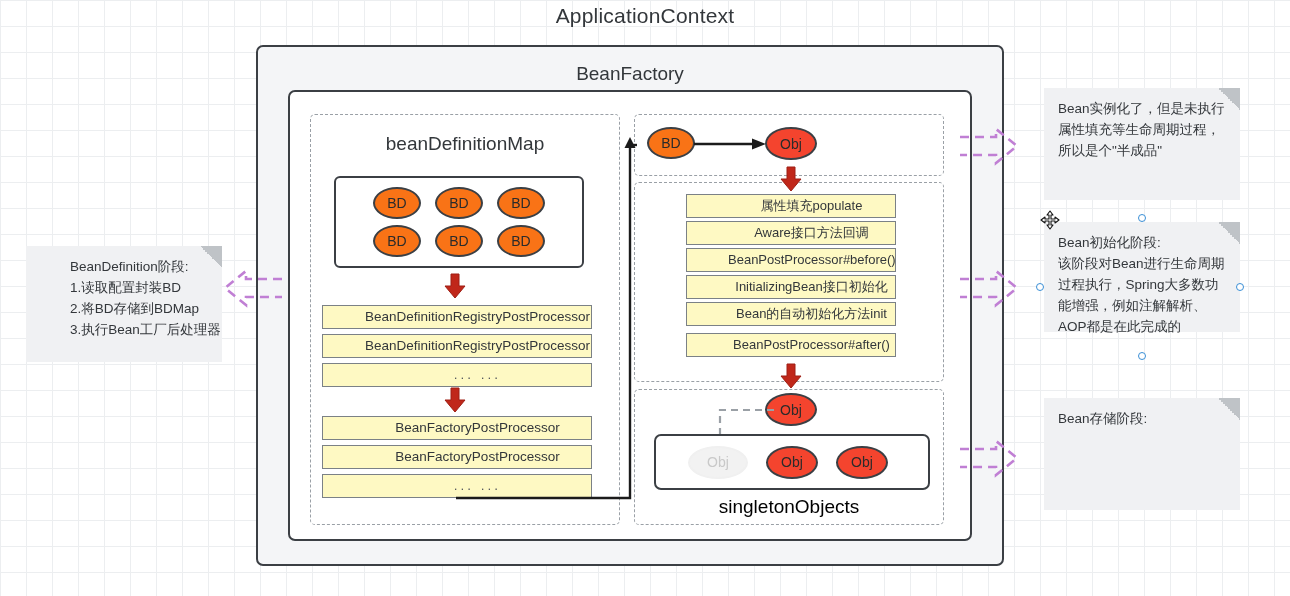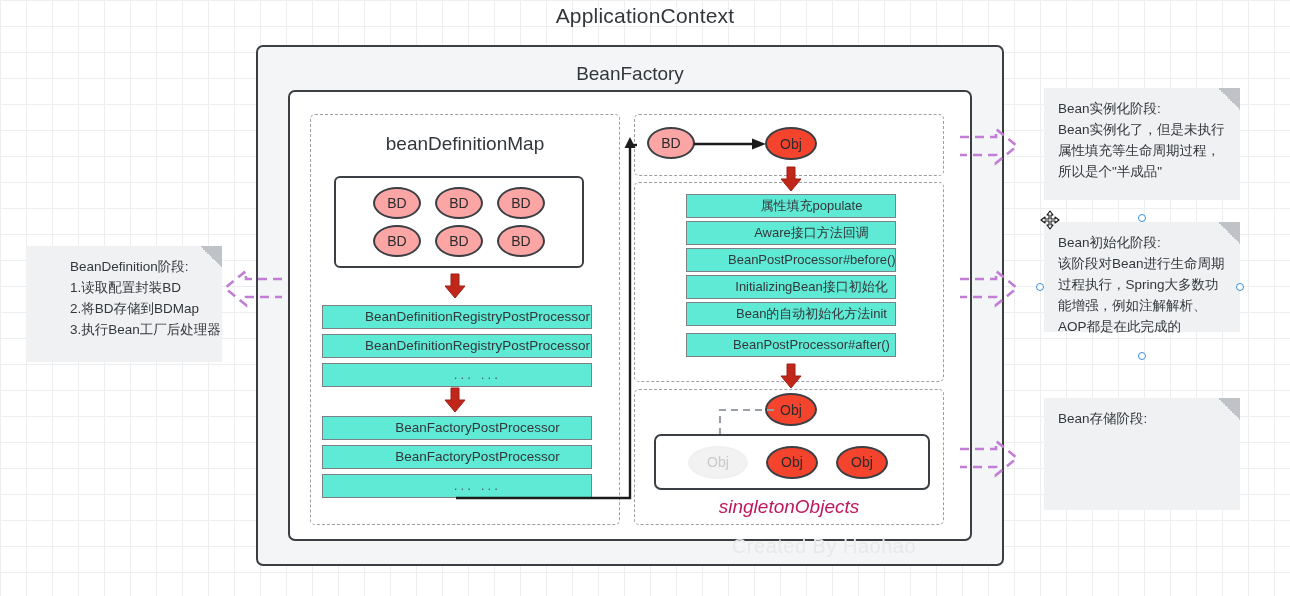--- a/index.html
+++ b/index.html
@@ -48,56 +48,56 @@
   #lifecycle-box{left:634px;top:182px;width:310px;height:200px;}
   #store-box{left:634px;top:389px;width:310px;height:136px;}
 
   
   #bdm-title{
     left:310px;top:133px;width:310px;text-align:center;
     font-size:19px;color:#33373b;
   }
   #so-title{
     left:634px;top:496px;width:310px;text-align:center;
-    font-size:19px;color:#be185d;font-style:italic;
+    font-size:19px;color:#000000;
   }
 
   
   #bd-grid-frame{
     left:334px;top:176px;width:250px;height:92px;
     border:2.5px solid #3b3f44;border-radius:6px;background:#fff;
     box-sizing:border-box;
     display:flex;flex-wrap:wrap;align-content:center;justify-content:center;
     gap:6px 14px;padding:6px 8px;
   }
   
   .ellipse{
     display:flex;align-items:center;justify-content:center;
     border-radius:50%;font-size:14px;color:#2b2b2b;
     box-sizing:border-box;
   }
-  .bd-ell{width:48px;height:32px;background:#fca5a5;border:2px solid #3b3f44;}
+  .bd-ell{width:48px;height:32px;background:#f97316;border:2px solid #3b3f44;}
   .obj-ell{width:52px;height:33px;background:#f4442e;border:2px solid #3b3f44;color:#2b2b2b;}
   .obj-ghost{width:60px;height:33px;background:#f2f2f2;border:2px solid #f0f0f0;color:#c9c9c9;}
 
   #bd-flow{left:647px;top:127px;}
   #obj-flow{left:765px;top:127px;}
   #obj-incoming{left:765px;top:393px;}
 
   
   #so-frame{
     left:654px;top:434px;width:276px;height:56px;
     border:2.5px solid #3b3f44;border-radius:7px;background:#fff;
     box-sizing:border-box;
     display:flex;align-items:center;gap:18px;padding-left:32px;
   }
 
   
   .listbox{
-    border:1.4px solid #7b8186;background:#5eead4;box-sizing:border-box;
+    border:1.4px solid #7b8186;background:#fef9c3;box-sizing:border-box;
     height:24px;line-height:22px;text-align:center;
     font-size:13.5px;color:#33373b;padding-left:41px;
   }
   .listbox.wide{left:322px;width:270px;}
   .listbox.mid{left:686px;width:210px;font-size:13px;}
   .dots{letter-spacing:3px;color:#55595d;}
 
   
   .red-arrow{
     width:26px;height:26px;
@@ -249,33 +249,31 @@
     </svg>
   </div>
 
   <div class="abs" id="so-frame">
     <div class="ellipse obj-ghost">Obj</div>
     <div class="ellipse obj-ell">Obj</div>
     <div class="ellipse obj-ell">Obj</div>
   </div>
   <div class="abs" id="so-title">singletonObjects</div>
 
-  <div class="abs" id="watermark">Created By Haohao</div>
 
   <div class="note" id="note-bd">
     <div class="fold"></div>
     <div class="note-line">BeanDefinition阶段:</div>
     <div class="note-line">1.读取配置封装BD</div>
     <div class="note-line">2.将BD存储到BDMap</div>
     <div class="note-line">3.执行Bean工厂后处理器</div>
   </div>
 
   <div class="note" id="note-instantiate">
     <div class="fold"></div>
-    <div class="note-line">Bean实例化阶段:</div>
     <div class="note-wrap">Bean实例化了，但是未执行属性填充等生命周期过程，所以是个"半成品"</div>
   </div>
 
   <div class="note" id="note-init">
     <div class="fold"></div>
     <div class="note-line">Bean初始化阶段:</div>
     <div class="note-wrap">该阶段对Bean进行生命周期过程执行，Spring大多数功能增强，例如注解解析、AOP都是在此完成的</div>
   </div>
 
   <div class="note" id="note-store">

